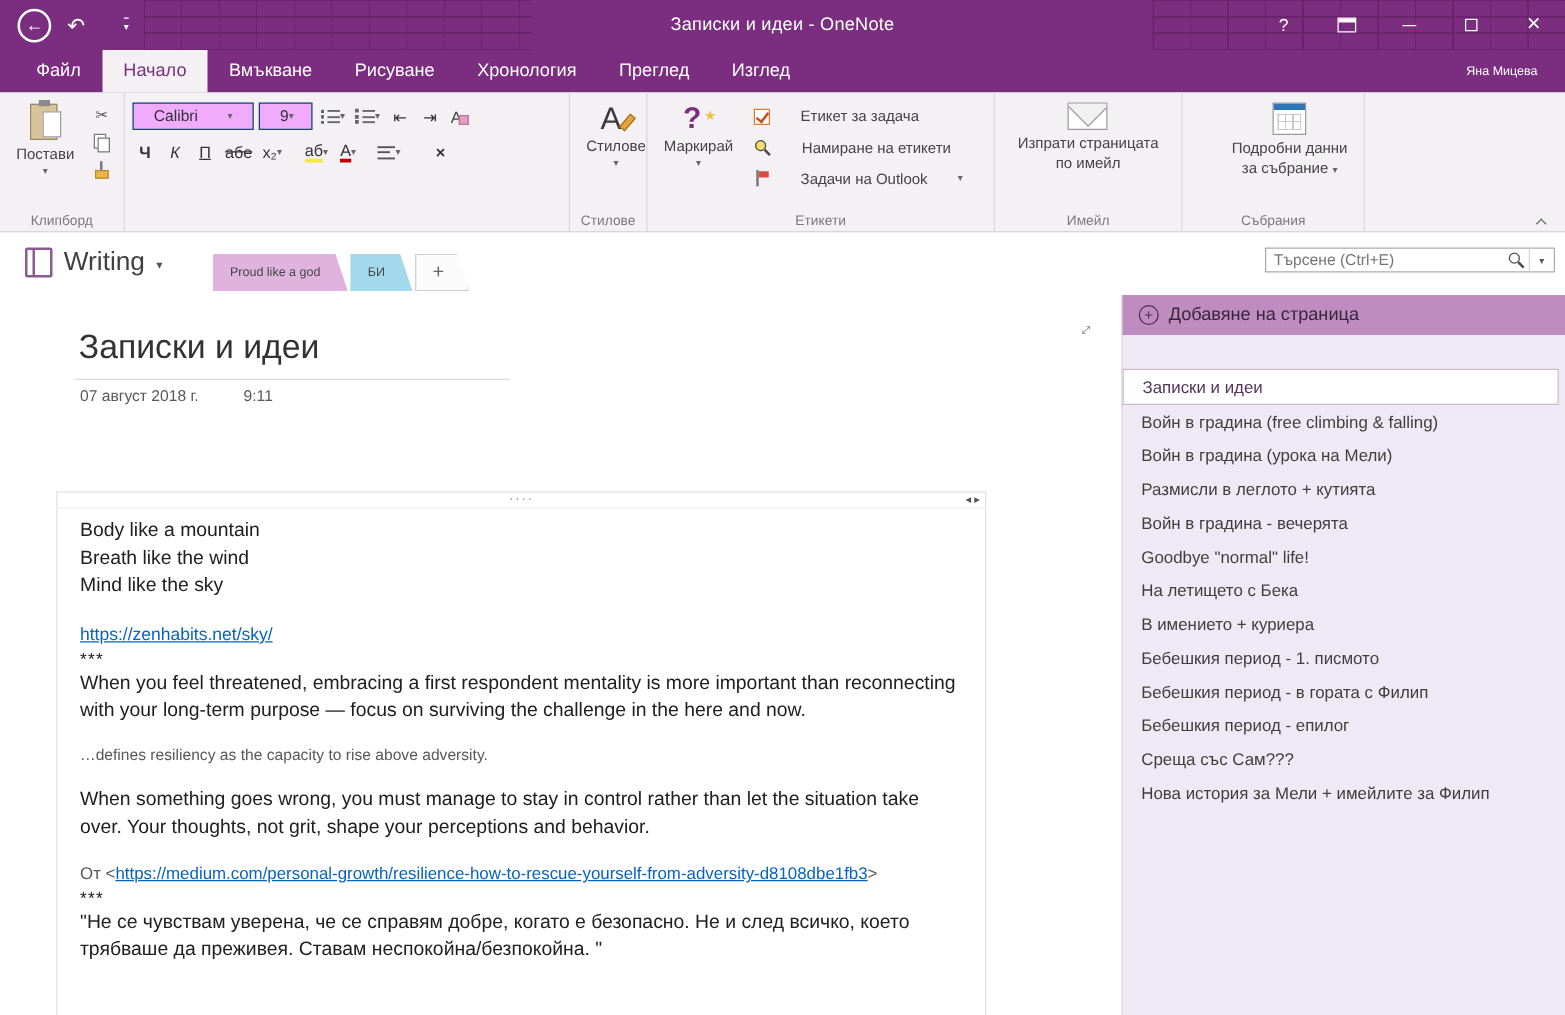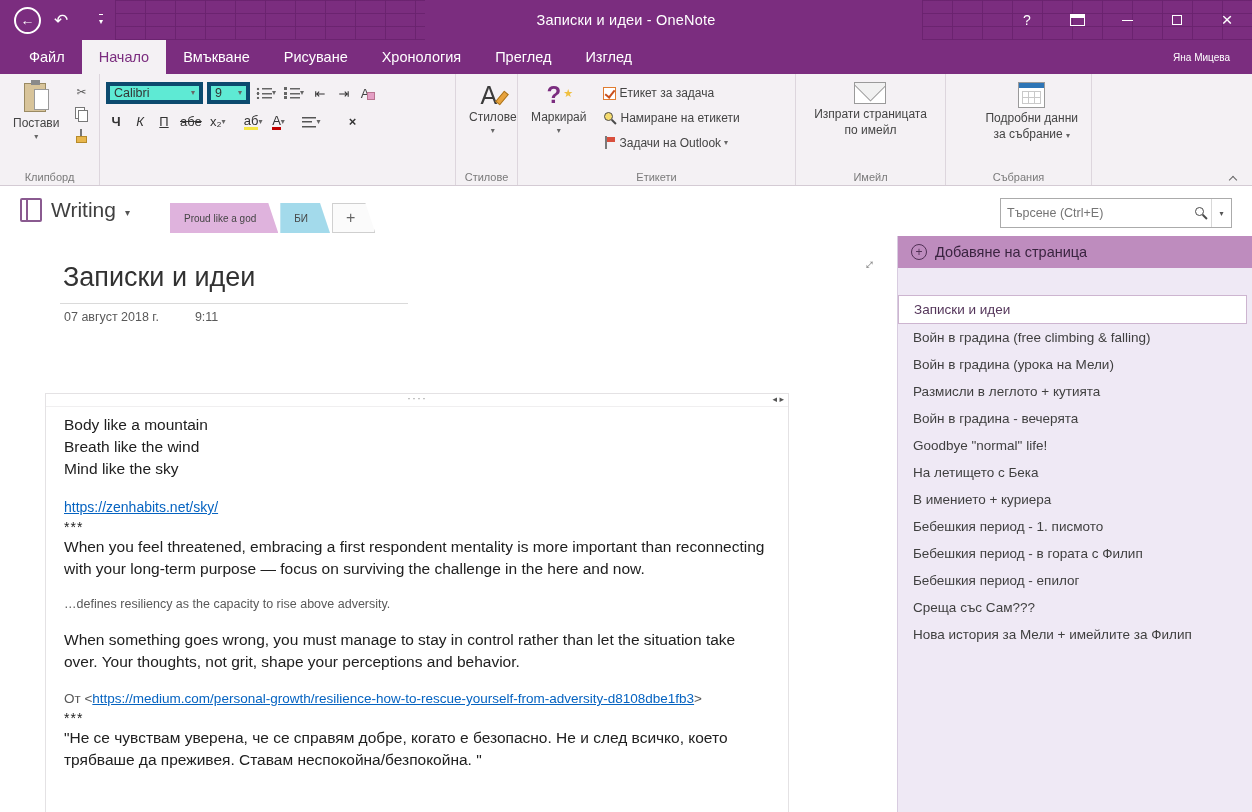--- a/index.html
+++ b/index.html
@@ -49,21 +49,21 @@
 
   .copy-ic { position:relative; width:12px; height:14px; }
   .copy-ic::before, .copy-ic::after { content:''; position:absolute; width:8px; height:10px; border:1px solid #777; background:#fff; }
   .copy-ic::before { top:0; left:0; } .copy-ic::after { top:3px; left:3px; }
   .painter-ic { position:relative; width:12px; height:14px; }
   .painter-ic::before { content:''; position:absolute; top:7px; left:1px; width:9px; height:5px; background:#E8B64C; border:1px solid #b68a2a; }
   .painter-ic::after { content:''; position:absolute; top:0; left:5px; width:2px; height:7px; background:#777; }
 
   .bt-rows { display:flex; flex-direction:column; gap:7px; padding-top:2px; }
   .bt-row { display:flex; align-items:center; gap:4px; }
-  .combo { background:#5eead4; border:4px solid #0c4a6e; height:22px; display:flex; align-items:center; justify-content:space-between; padding:0 4px; font-size:12.5px; color:#333; }
+  .combo { background:#f0abfc; border:1px solid #0c4a6e; height:22px; display:flex; align-items:center; justify-content:space-between; padding:0 16px; font-size:12.5px; color:#333; }
   .combo.font { width:97px; } .combo.size { width:43px; }
   .fmt-btn { min-width:20px; height:21px; display:flex; align-items:center; justify-content:center; font-size:13px; color:#333; padding:0 2px; }
   .fmt-btn.b { font-weight:bold; } .fmt-btn.i { font-style:italic; } .fmt-btn.u { text-decoration:underline; } .fmt-btn.s { text-decoration:line-through; }
   .hl { border-bottom:3px solid #F5E642; line-height:13px; }
   .fc { border-bottom:3px solid #C00000; line-height:13px; }
   .lines-ic { width:14px; height:12px;
     background: linear-gradient(#555,#555) 0 1px/14px 1.5px no-repeat, linear-gradient(#555,#555) 0 5.5px/10px 1.5px no-repeat, linear-gradient(#555,#555) 0 10px/14px 1.5px no-repeat; }
   .bullets-ic { width:16px; height:12px;
     background:
       radial-gradient(circle at 2px 2px, #666 1.3px, transparent 1.6px),
@@ -82,21 +82,21 @@
       linear-gradient(#666,#666) 6px 10px/10px 1.5px no-repeat; }
   .clearall-ic { font-size:13px; color:#444; position:relative; padding-right:6px; }
   .clearall-ic::after { content:''; position:absolute; right:0; bottom:1px; width:6px; height:6px; background:#E49EC4; border:1px solid #b8738f; }
 
   .styles-ic { position:relative; font-size:25px; line-height:26px; color:#3b3b3b; padding-right:8px; }
   .styles-ic::after { content:''; position:absolute; right:0; bottom:3px; width:4px; height:12px; background:#E8A33D; border:1px solid #a8741f; transform:rotate(40deg); }
   .mark-ic { position:relative; font-size:24px; line-height:26px; color:#7B2D7F; font-weight:bold; padding-right:10px; }
   .mark-ic .star { position:absolute; right:-2px; top:-2px; font-size:11px; color:#F0C040; font-weight:normal; }
 
   .tag-stack { display:flex; flex-direction:column; gap:5px; margin-left:10px; padding-top:3px; }
-  .tag-item { display:flex; align-items:center; gap:3px; font-size:12px; color:#444; height:20px; }
+  .tag-item { display:flex; align-items:center; gap:24px; font-size:12px; color:#444; height:20px; }
   .check-ic { width:13px; height:13px; border:1.5px solid #E07C30; background:#fff; position:relative; flex:0 0 auto; }
   .check-ic::after { content:''; position:absolute; left:3px; top:0; width:4px; height:8px; border-right:2px solid #C9501E; border-bottom:2px solid #C9501E; transform:rotate(38deg); }
   .mag-ic { position:relative; width:14px; height:14px; flex:0 0 auto; }
   .mag-ic::before { content:''; position:absolute; top:1px; left:1px; width:7px; height:7px; border:1.5px solid #4a4a4a; border-radius:50%; background:transparent; }
   .mag-ic.tagged::before { background:#F5DB6E; }
   .mag-ic::after { content:''; position:absolute; width:6px; height:1.5px; background:#4a4a4a; transform:rotate(45deg); top:10px; left:8px; }
   .flag-ic { position:relative; width:13px; height:14px; flex:0 0 auto; }
   .flag-ic::before { content:''; position:absolute; left:2px; top:0; width:1.5px; height:13px; background:#7a7a7a; }
   .flag-ic::after { content:''; position:absolute; left:3.5px; top:0.5px; width:8px; height:5.5px; background:#D94F3D; }
 
@@ -116,21 +116,21 @@
   .book-ic::before { content:''; position:absolute; left:4px; top:0; bottom:0; width:2px; background:#8A5A90; }
   .nb-name { font-size:21px; color:#404040; }
   .nb-caret { font-size:10px; color:#555; margin-top:4px; }
   .section-tabs { position:absolute; left:170px; top:17px; display:flex; }
   .stab { height:30px; display:flex; align-items:center; font-size:10px; color:#454545; padding:0 22px 0 14px; margin-right:2px;
     clip-path:polygon(0 0, calc(100% - 10px) 0, 100% 100%, 0 100%); }
   .stab.active { background:#DFB3DD; }
   .stab.c-blue { background:#A3DAEB; }
   .stab.c-orange { background:#FACD79; }
   .stab.add { background:#FBFBFB; box-shadow:inset 0 0 0 1px #CFCFCF; color:#666; font-size:16px; padding:0 20px 0 14px; }
-  .searchbox { position:absolute; right:20px; top:12px; width:232px; height:30px; background:#fff; border:1px solid #ABABAB; display:flex; align-items:center; }
+  .searchbox { position:absolute; right:8px; top:12px; width:232px; height:20px; background:#fff; border:1px solid #ABABAB; display:flex; align-items:center; }
   .searchbox input { flex:1; border:none; outline:none; font-size:12.5px; color:#444; padding:0 6px; font-family:"Liberation Sans", sans-serif; background:transparent; }
   .searchbox input::placeholder { color:#757575; }
   .search-mag { width:20px; display:flex; justify-content:center; }
   .search-caret { width:20px; border-left:1px solid #D8D8D8; height:100%; display:flex; align-items:center; justify-content:center; font-size:8px; color:#555; }
 
   
   .main { position:absolute; top:236px; left:0; right:0; bottom:0; display:flex; }
   .editor { position:relative; flex:1; background:#fff; overflow:hidden; }
   .page-title { position:absolute; left:63px; top:26px; font-size:27px; color:#323232; font-weight:normal; }
   .title-underline { position:absolute; left:60px; top:67px; width:348px; border-bottom:1px solid #DADADA; }

